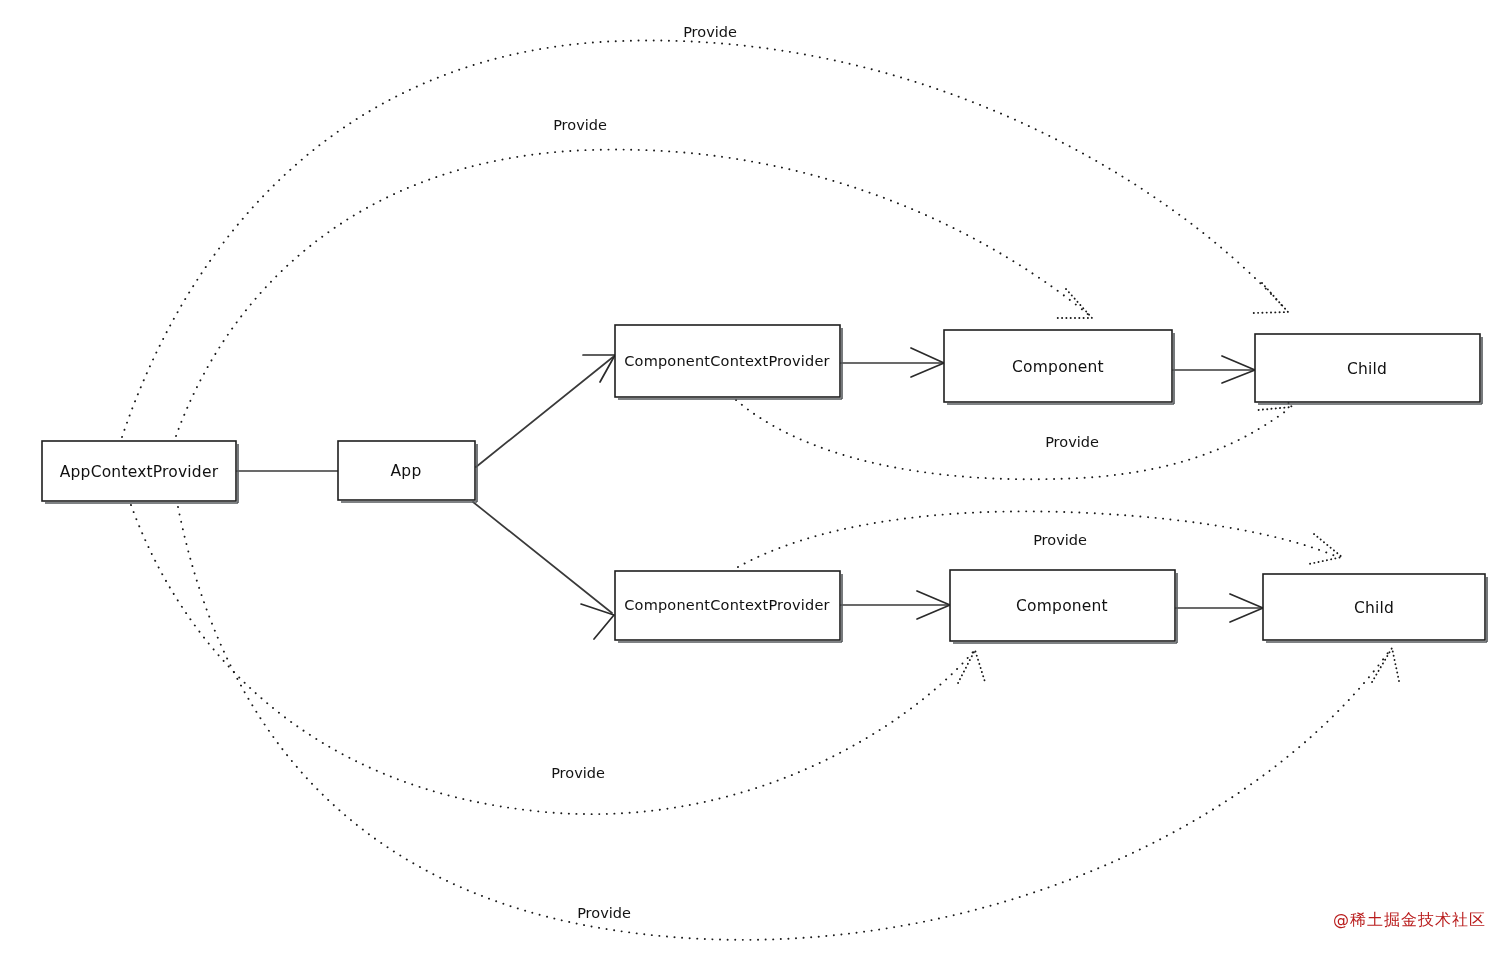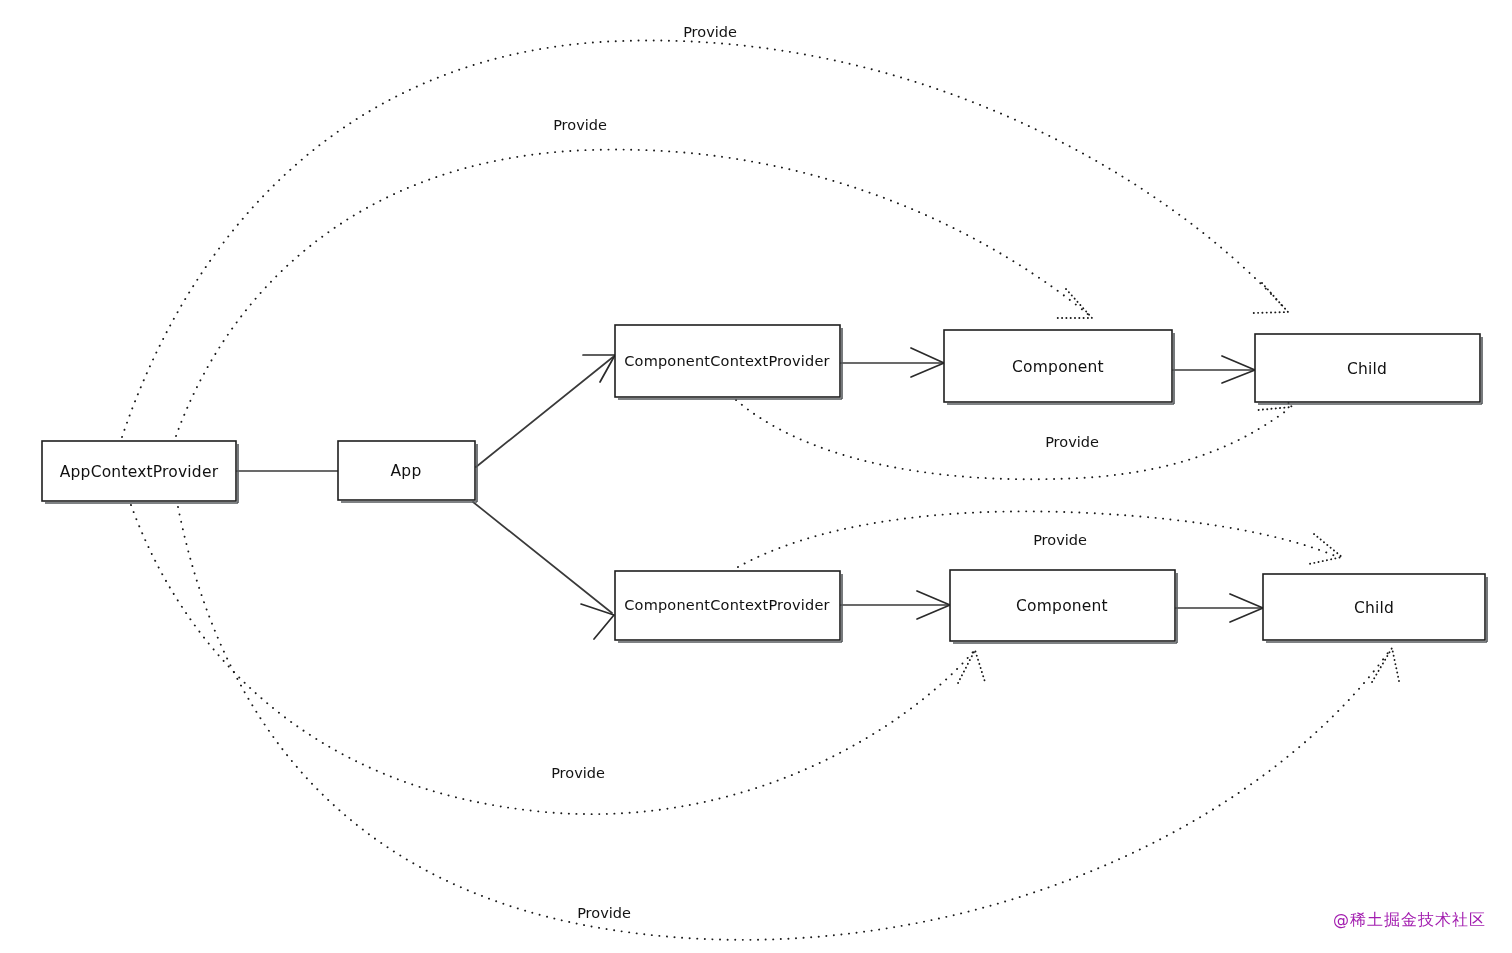--- a/index.html
+++ b/index.html
@@ -81,21 +81,21 @@
     fill: #141414;
     text-anchor: middle;
     dominant-baseline: middle;
   }
   .watermark {
     position: absolute;
     right: 26px;
     bottom: 22px;
     font-family: "DejaVu Sans", sans-serif;
     font-size: 16px;
-    color: #a21caf;
+    color: #b91c1c;
     letter-spacing: 1px;
     user-select: none;
     white-space: nowrap;
   }
 </style>
 </head>
 <body>
 
 <div id="canvas">
 

